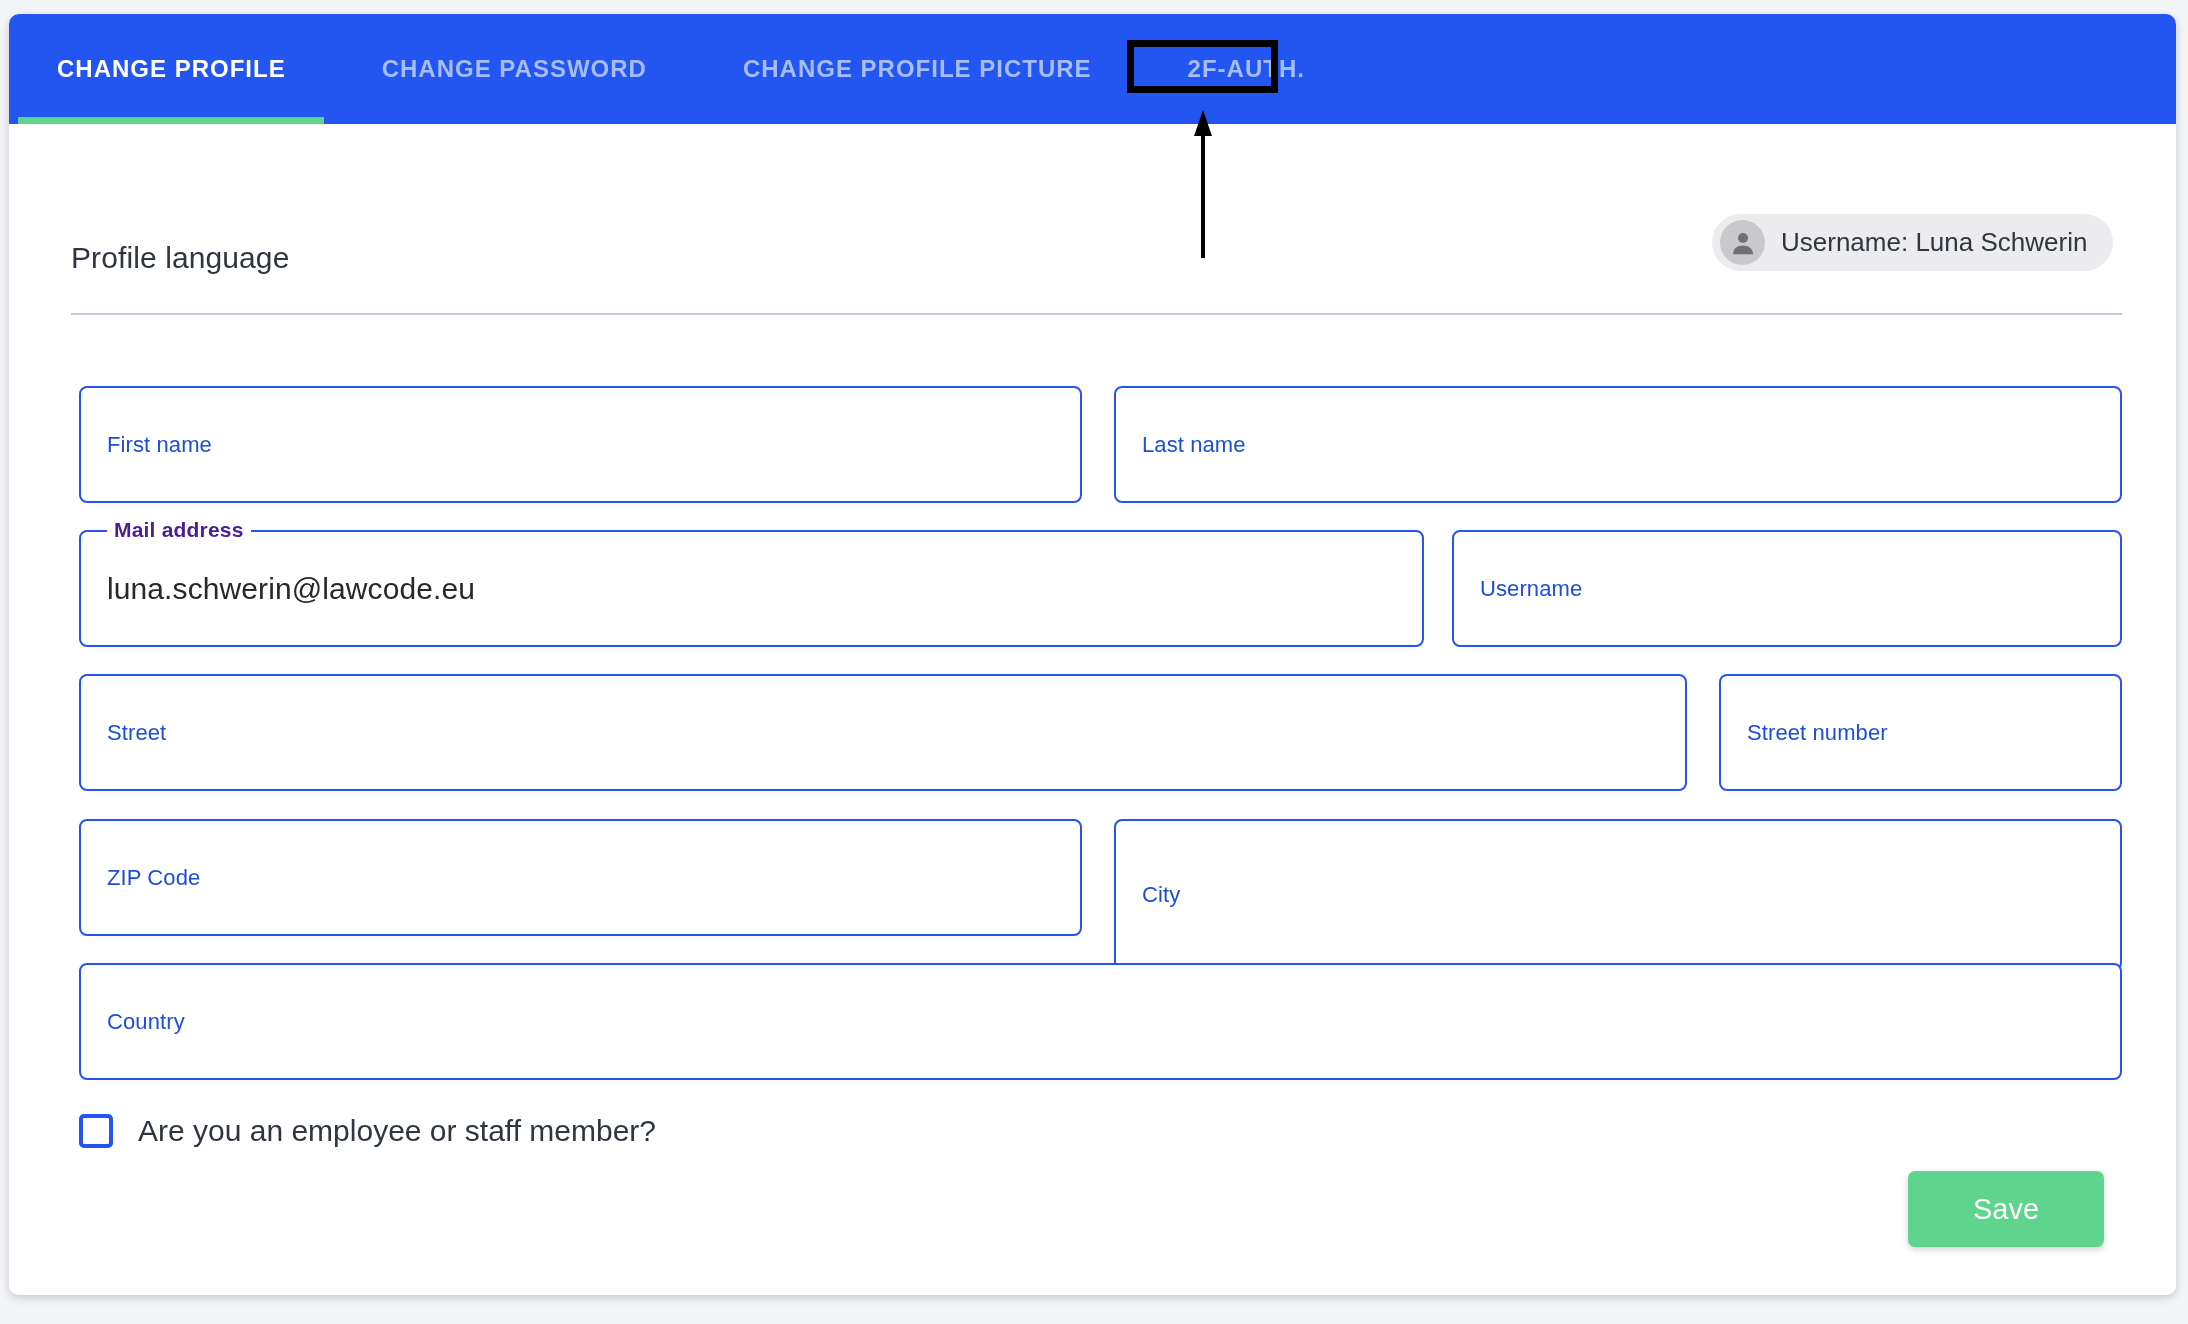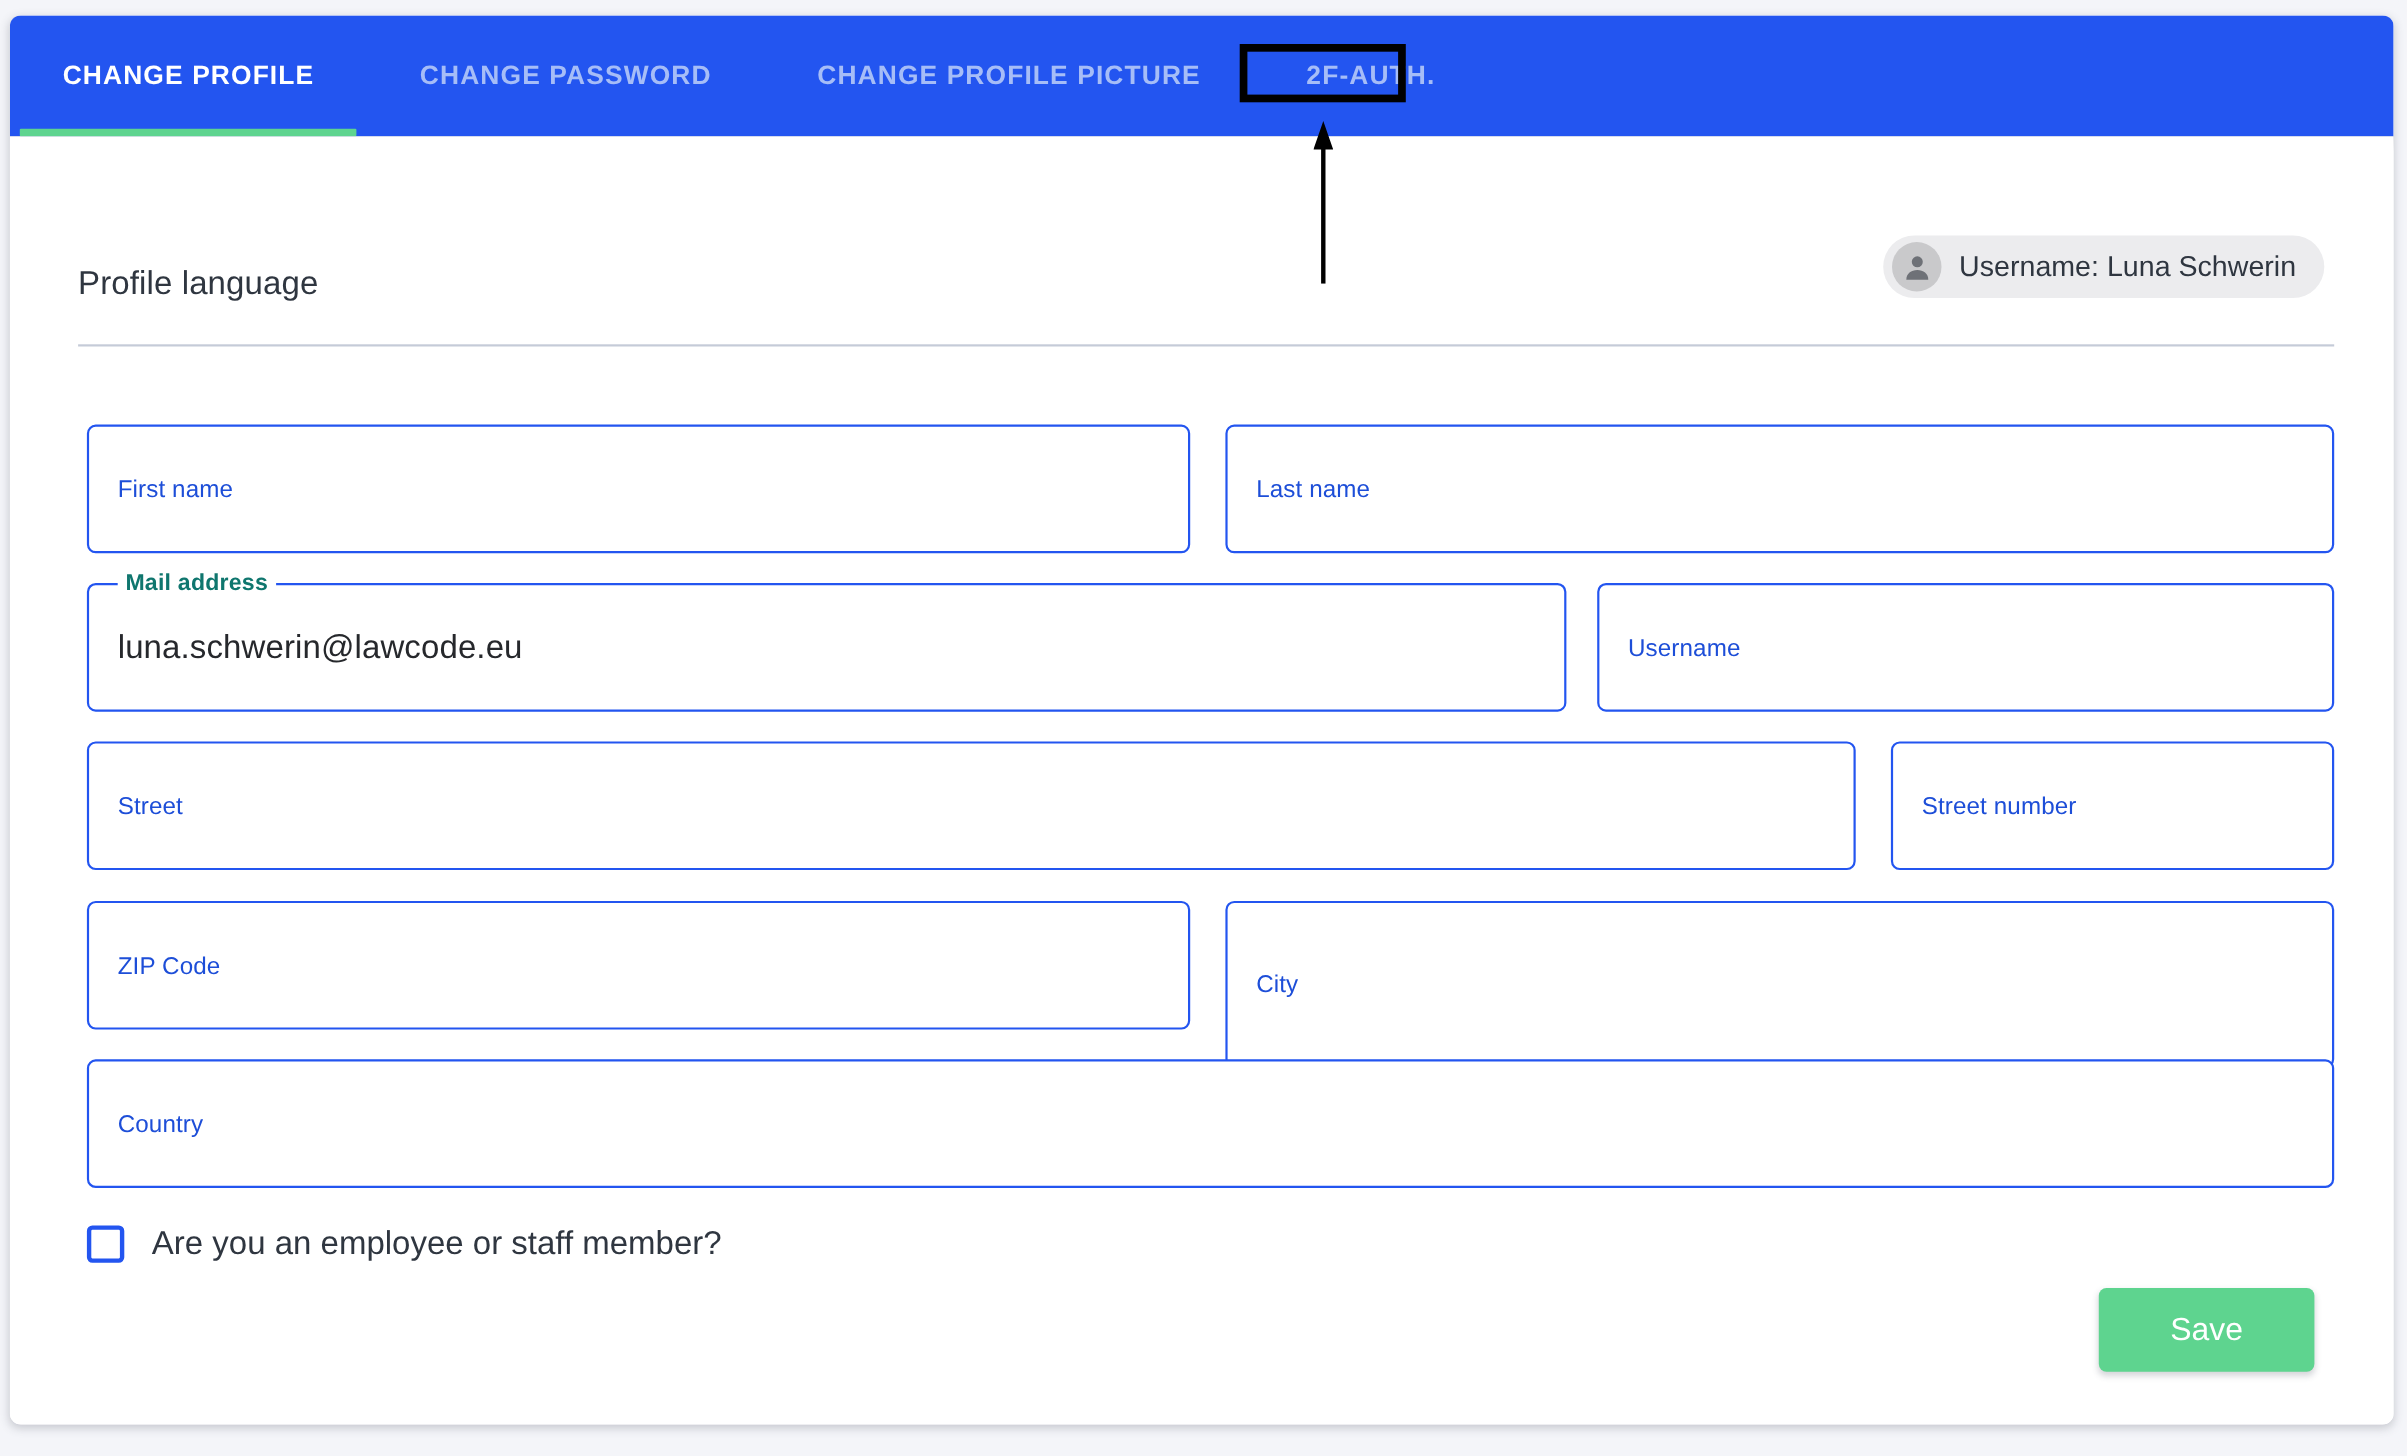--- a/index.html
+++ b/index.html
@@ -175,21 +175,21 @@
   .field-notched {
     position: absolute;
   }
   .float-label {
     position: absolute;
     left: 26px; top: -14px;
     padding: 0 7px;
     background: #ffffff;
     font-size: 21px;
     font-weight: 700;
-    color: #0f766e;
+    color: #4c1d95;
     letter-spacing: 0.2px;
     z-index: 2;
   }
 
   
   .checkbox-row {
     position: absolute;
     left: 70px; top: 1100px;
     display: flex;
     align-items: center;

